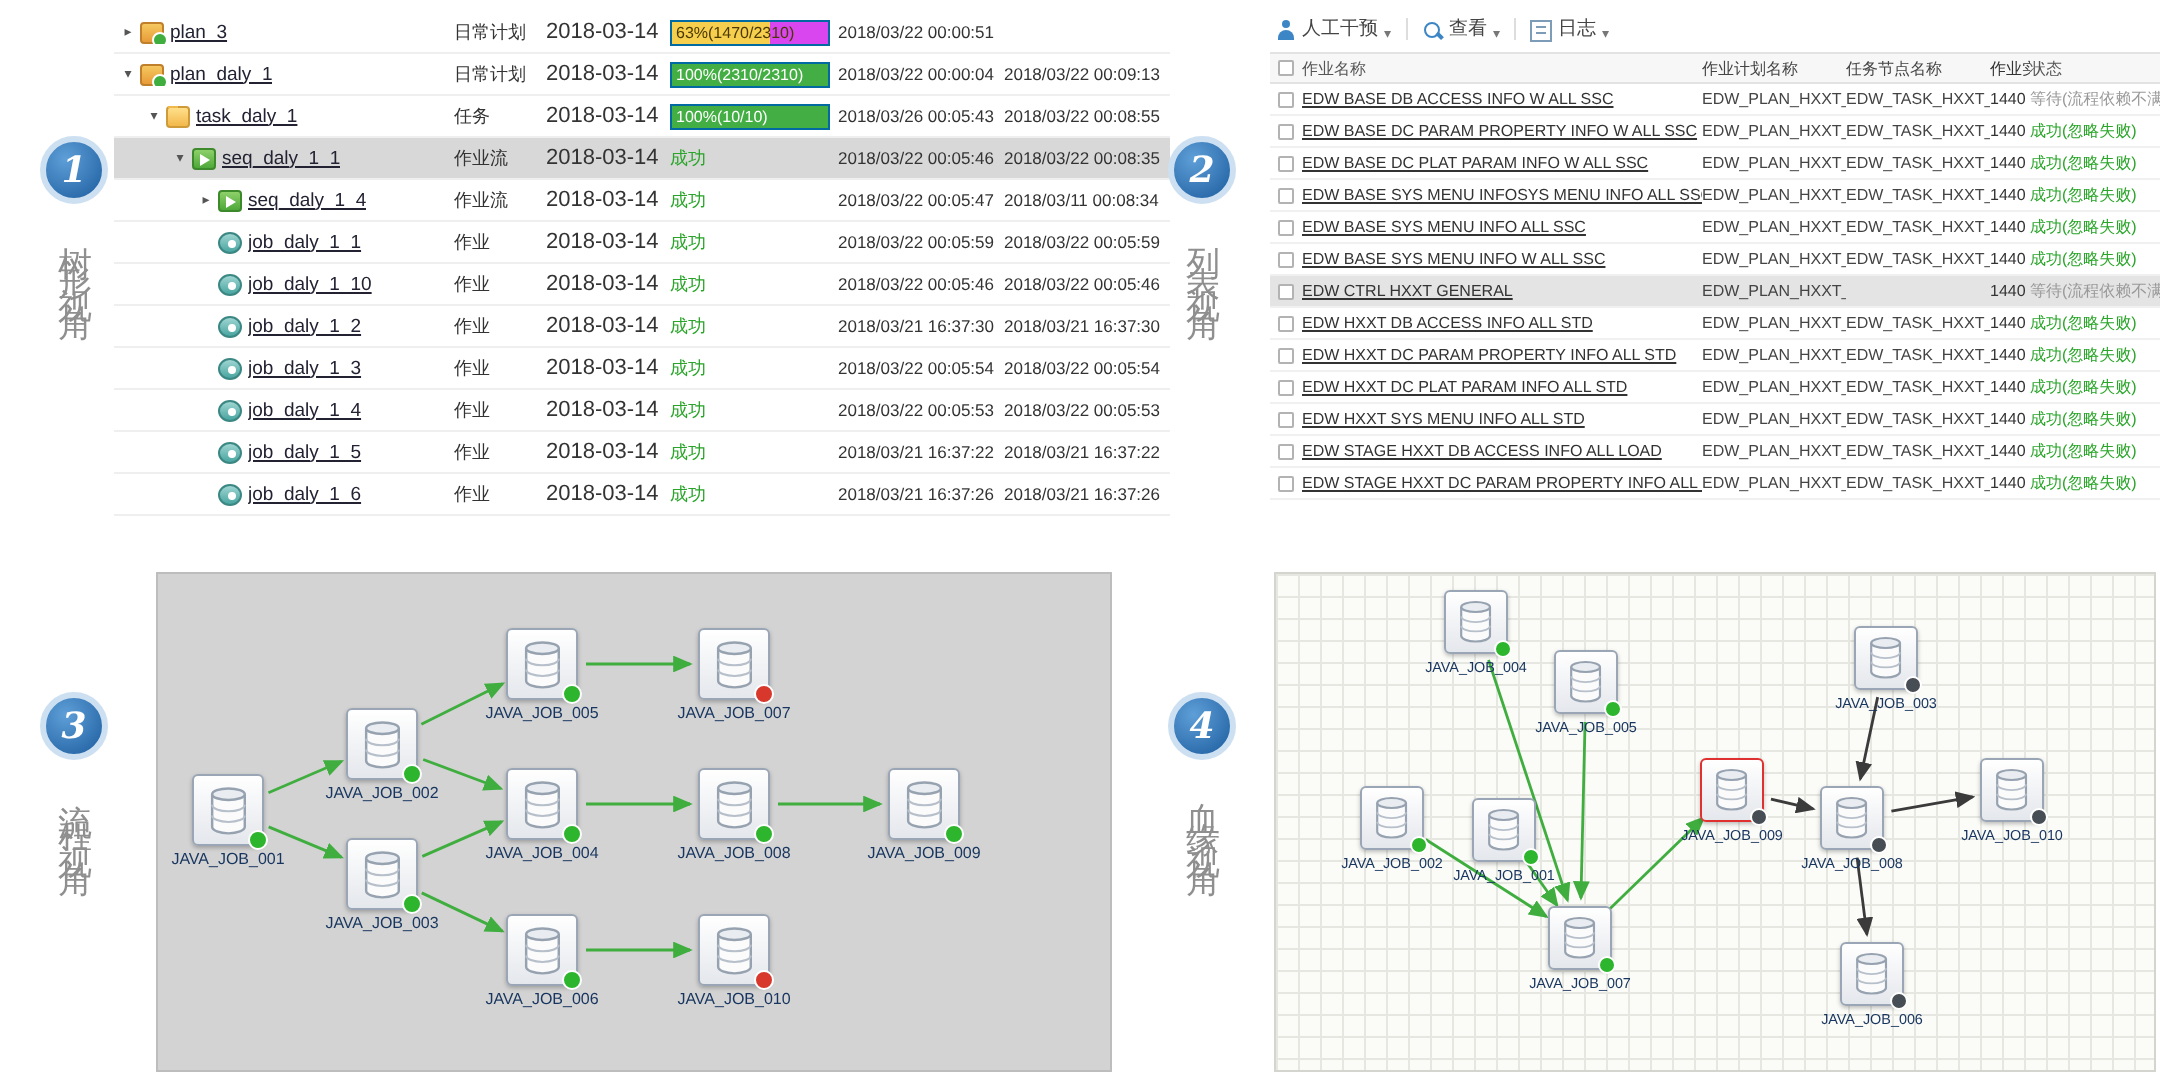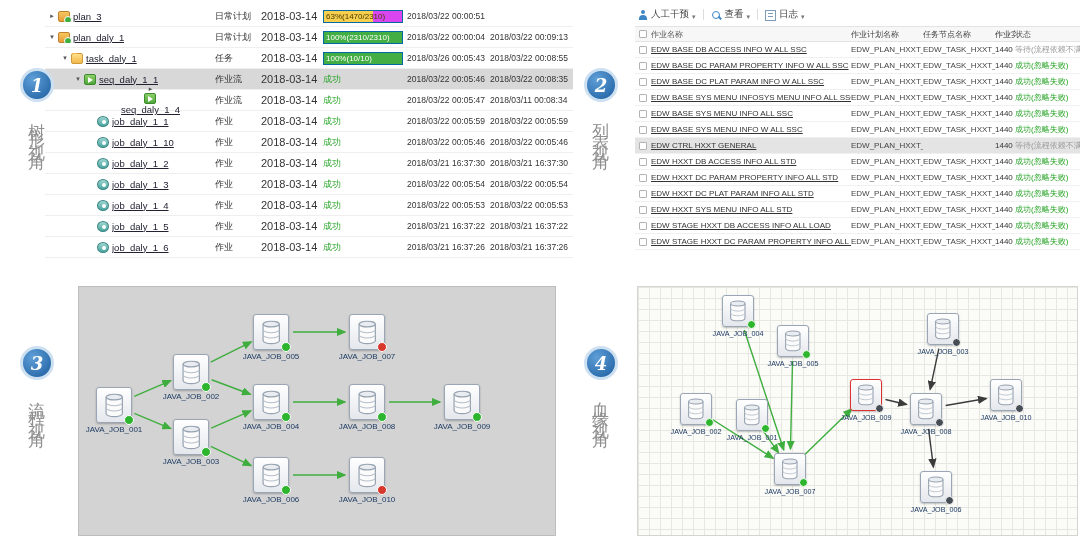--- a/index.html
+++ b/index.html
@@ -8,21 +8,21 @@
 
   
   .badge{position:absolute;width:34px;height:34px;border-radius:50%;
     background:radial-gradient(circle at 35% 30%,#5e9fd8,#1c5c9e);
     border:3px solid #cde0f2;color:#fff;display:flex;align-items:center;justify-content:center;
     font-family:"DejaVu Serif",serif;font-style:italic;font-weight:bold;font-size:18px;z-index:6}
   .vlabel{position:absolute;writing-mode:vertical-rl;text-orientation:upright;letter-spacing:10px;
     font-size:17px;color:#8f8f8f;font-family:"DejaVu Serif",serif;z-index:6}
 
   
-  .tree-table{position:absolute;left:45px;top:6px;width:528px}
+  .tree-table{position:absolute;left:57px;top:6px;width:528px}
   .trow{display:flex;height:21px;align-items:center;border-bottom:1px solid #efefef;background:#fff;cursor:pointer}
   .trow.sel{background:#d8d8d8}
   .tcell{overflow:hidden;white-space:nowrap}
   .tname{flex:0 0 170px;display:flex;align-items:center}
   .ttype{flex:0 0 46px;font-size:9px;color:#333}
   .tdate{flex:0 0 62px;font-size:11px;color:#333}
   .tstat{flex:0 0 84px;font-size:9px}
   .ttime{flex:0 0 83px;font-size:8.5px;color:#333}
   .expander{width:10px;font-size:7px;color:#555;flex:none;text-align:center}
   .ticon{width:12px;height:11px;margin:0 3px 0 1px;flex:none;position:relative;border-radius:2px;display:inline-block}
@@ -149,21 +149,21 @@
         <span class="ticon icon-flow"></span>
         <span class="tlink">seq_daly_1_1</span>
       </div>
       <div class="tcell ttype">作业流</div>
       <div class="tcell tdate">2018-03-14</div>
       <div class="tcell tstat"><span class="ok">成功</span></div>
       <div class="tcell ttime">2018/03/22 00:05:46</div>
       <div class="tcell ttime">2018/03/22 00:08:35</div>
     </div>
     <div class="trow">
-      <div class="tcell tname" style="padding-left: 41px; flex-direction: column;">
+      <div class="tcell tname" style="padding-left: 41px;">
         <span class="expander">▸</span>
         <span class="ticon icon-flow"></span>
         <span class="tlink">seq_daly_1_4</span>
       </div>
       <div class="tcell ttype">作业流</div>
       <div class="tcell tdate">2018-03-14</div>
       <div class="tcell tstat"><span class="ok">成功</span></div>
       <div class="tcell ttime">2018/03/22 00:05:47</div>
       <div class="tcell ttime">2018/03/11 00:08:34</div>
     </div>

